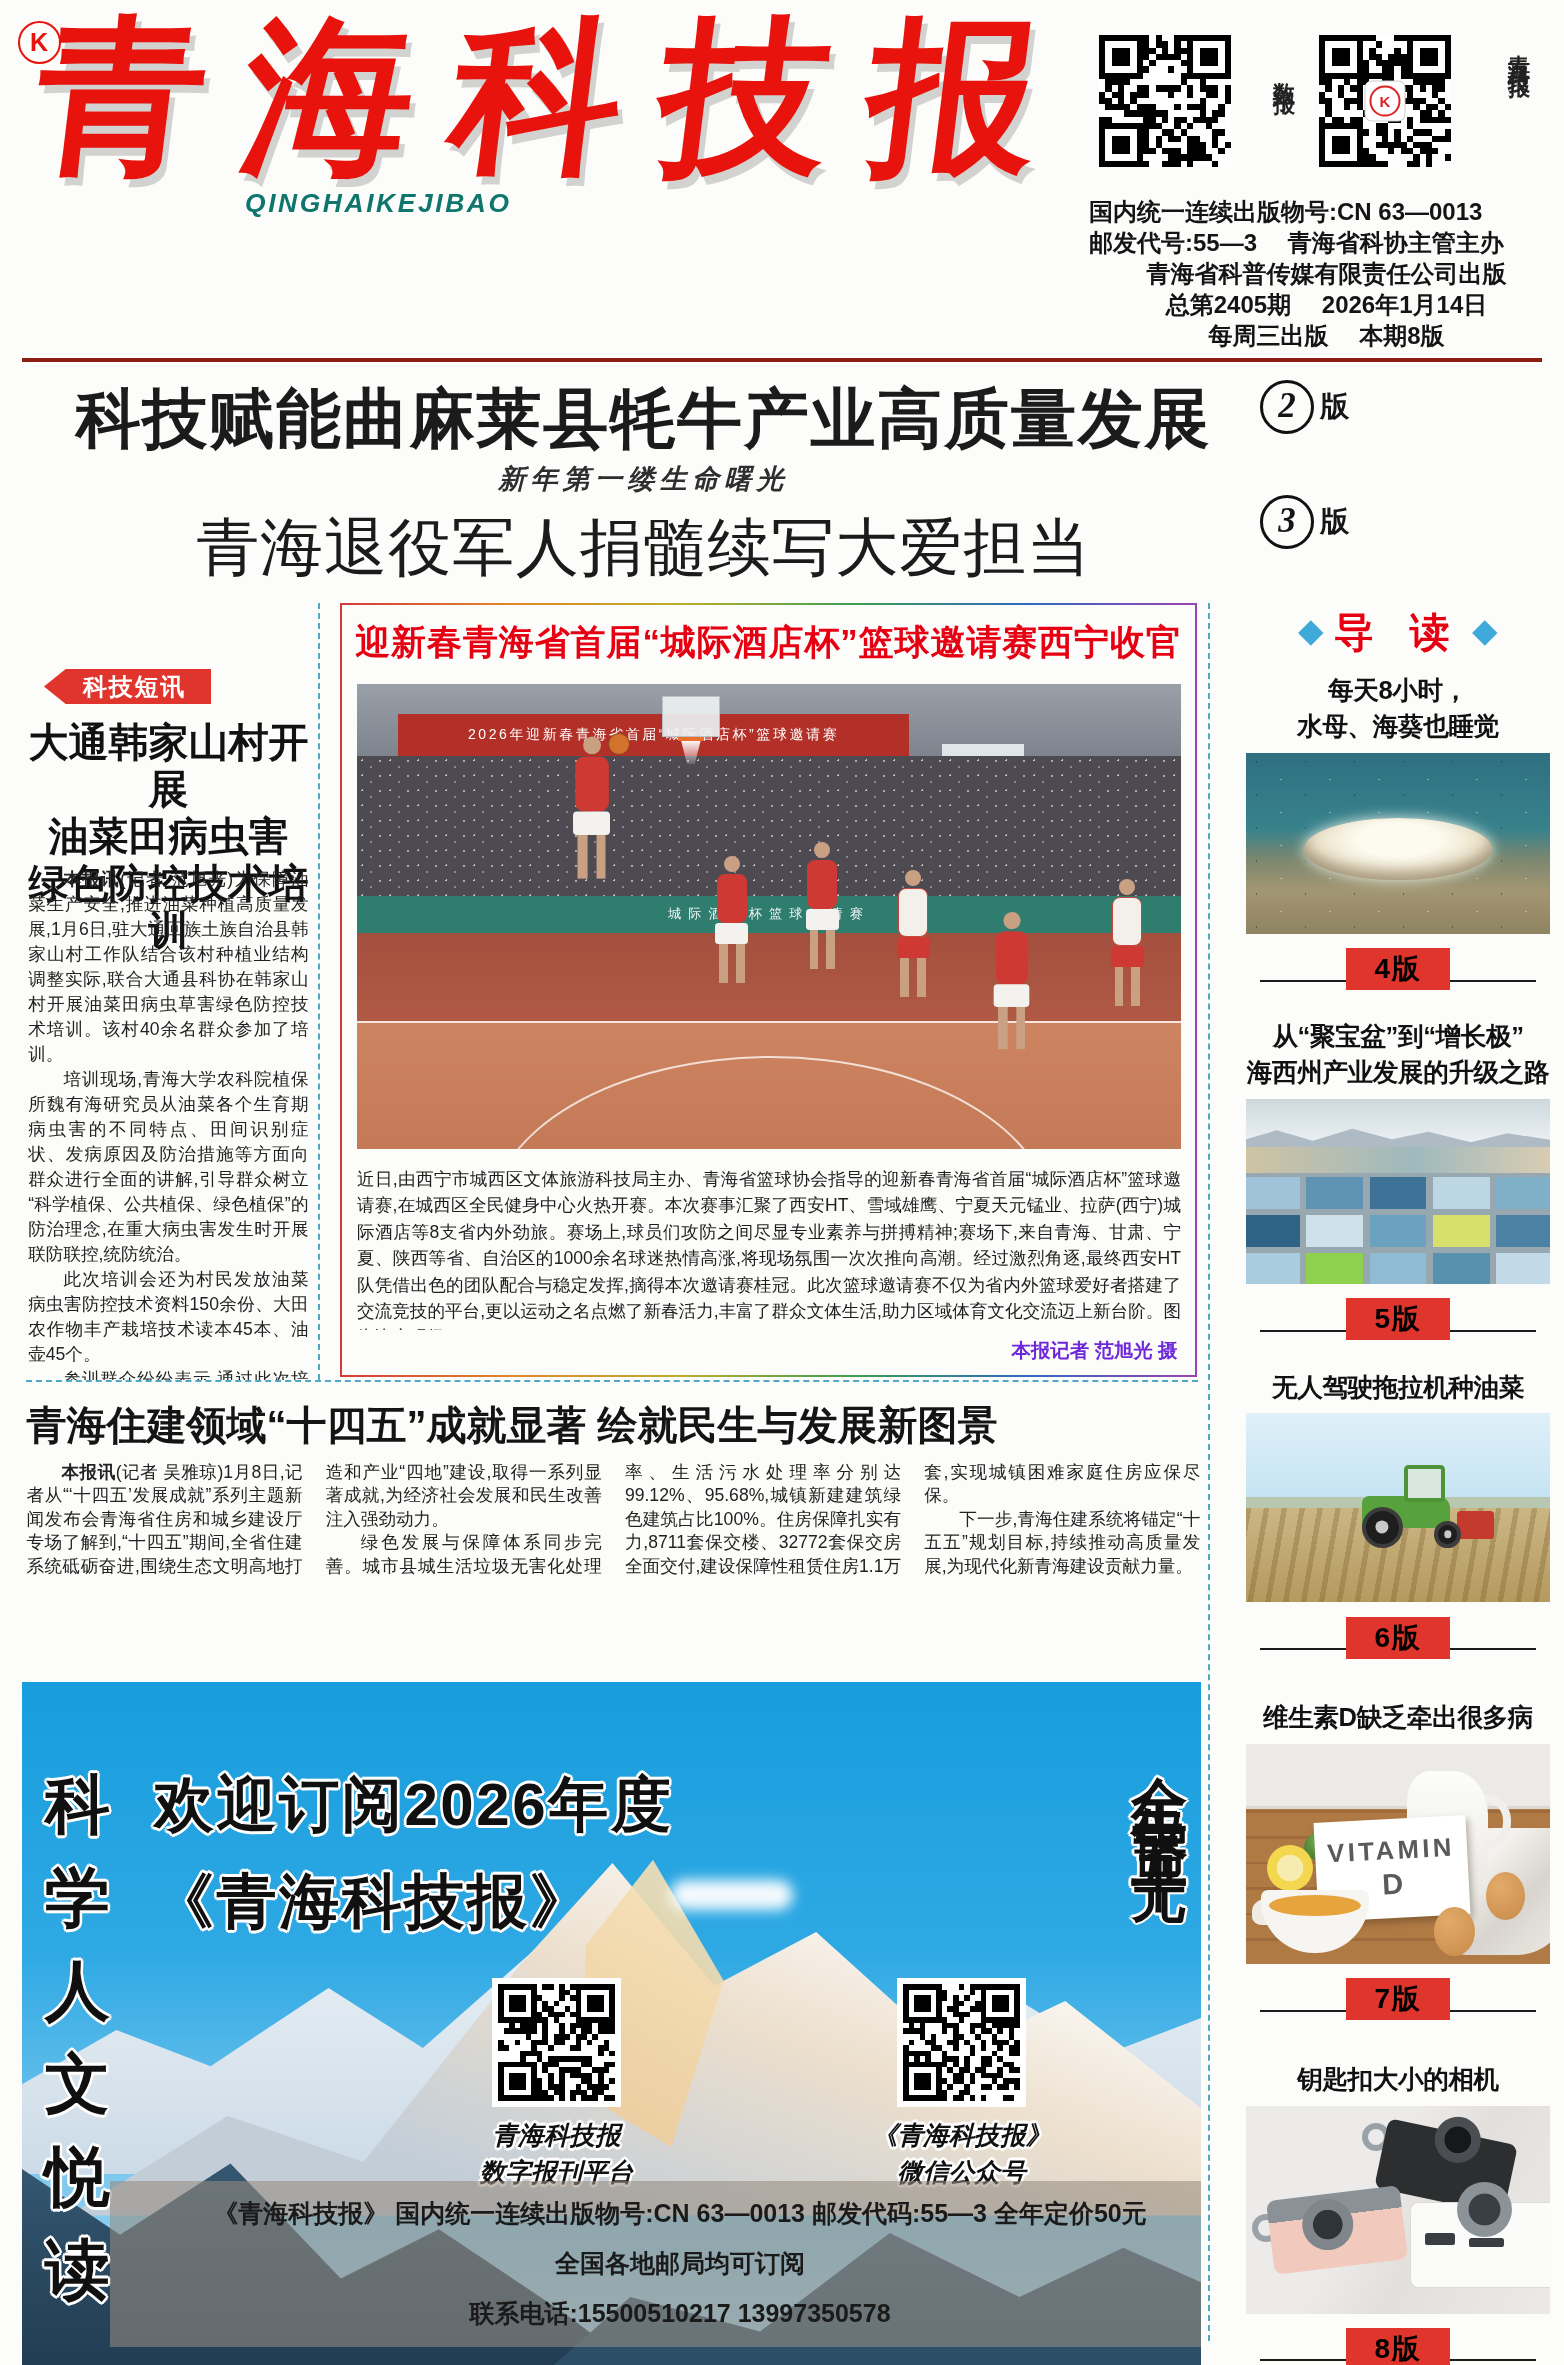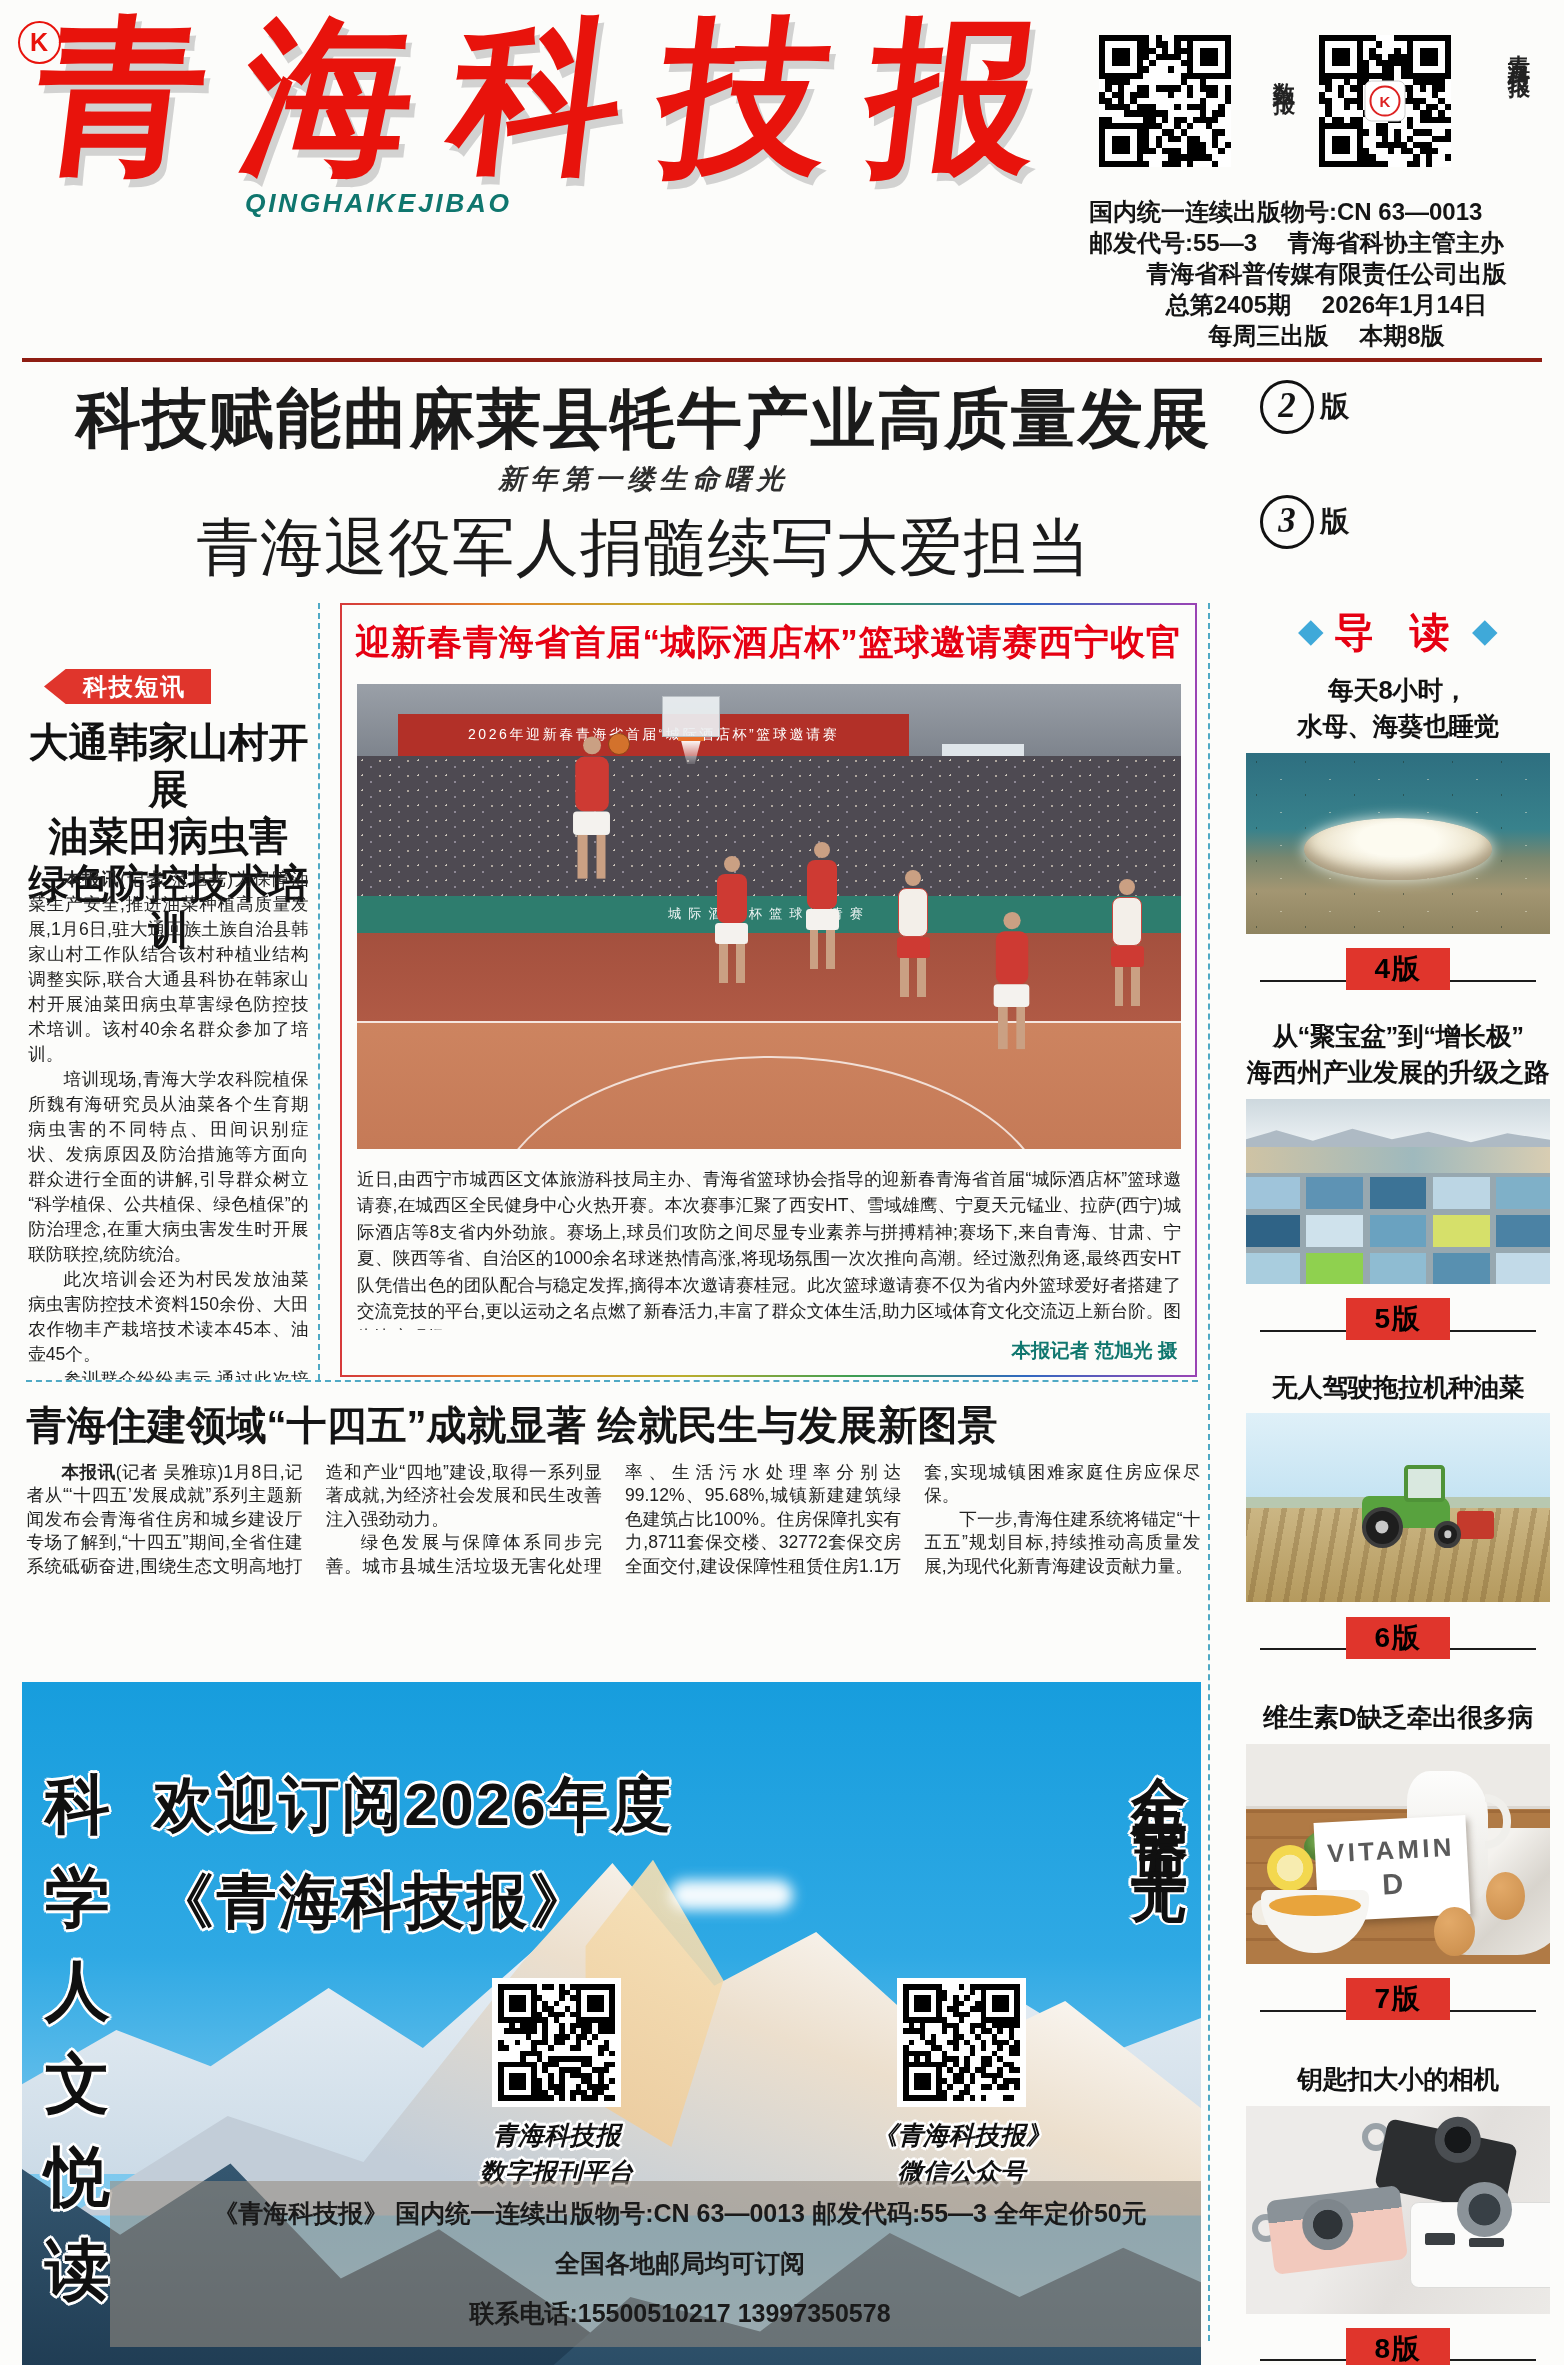--- a/index.html
+++ b/index.html
@@ -86,21 +86,21 @@
   .p-head{width:16px;height:16px;border-radius:50%;background:#caa083;margin:0 auto;}
   .p-torso{width:30px;height:49px;border-radius:8px;margin:1.8px auto 0;}
   .p-shorts{width:33px;height:21px;margin:0 auto;border-radius:3.5px;}
   .p-legs{display:flex;gap:8px;justify-content:center;}
   .p-legs i{width:8.8px;height:39px;background:#caa083;display:block;}
   .team-red .p-torso{background:#ce3a33;} .team-red .p-shorts{background:#f4f2ee;}
   .team-white .p-torso{background:#f3efe9;border:1.8px solid #c9463e;box-sizing:border-box;} .team-white .p-shorts{background:#ce3a33;}
   .pl1{left:26%;top:13%;transform:scale(1.12);} .pl2{left:43%;top:37%;} .pl3{left:54%;top:34%;}
   .pl4{left:65%;top:40%;} .pl5{left:77%;top:50%;transform:scale(1.08);} .pl6{left:91%;top:42%;}
   .bb-caption{position:absolute;left:15px;top:561px;width:824px;font-size:17.6px;line-height:26.4px;text-align:justify;color:#1d1d1d;max-height:164px;overflow:hidden;}
-  .bb-byline{position:absolute;right:17.6px;top:732px;font-size:19.4px;font-weight:900;color:#0f766e;}
+  .bb-byline{position:absolute;right:17.6px;top:732px;font-size:19.4px;font-weight:900;color:#6d28d9;}
 
   
   .housing{left:26.4px;top:1394px;width:1174px;height:284px;}
   .hs-title{position:absolute;top:3.5px;width:100%;text-align:left;font-size:40px;font-weight:900;color:#141414;}
   .hs-cols{position:absolute;top:67px;left:0;right:0;height:217px;overflow:hidden;
       column-count:4;column-gap:23px;font-size:17.6px;line-height:23.4px;text-align:justify;color:#222;}
   .hs-cols p{margin:0;text-indent:2em;}
 
   
   .sidebar{left:1232px;top:605px;width:332px;}

